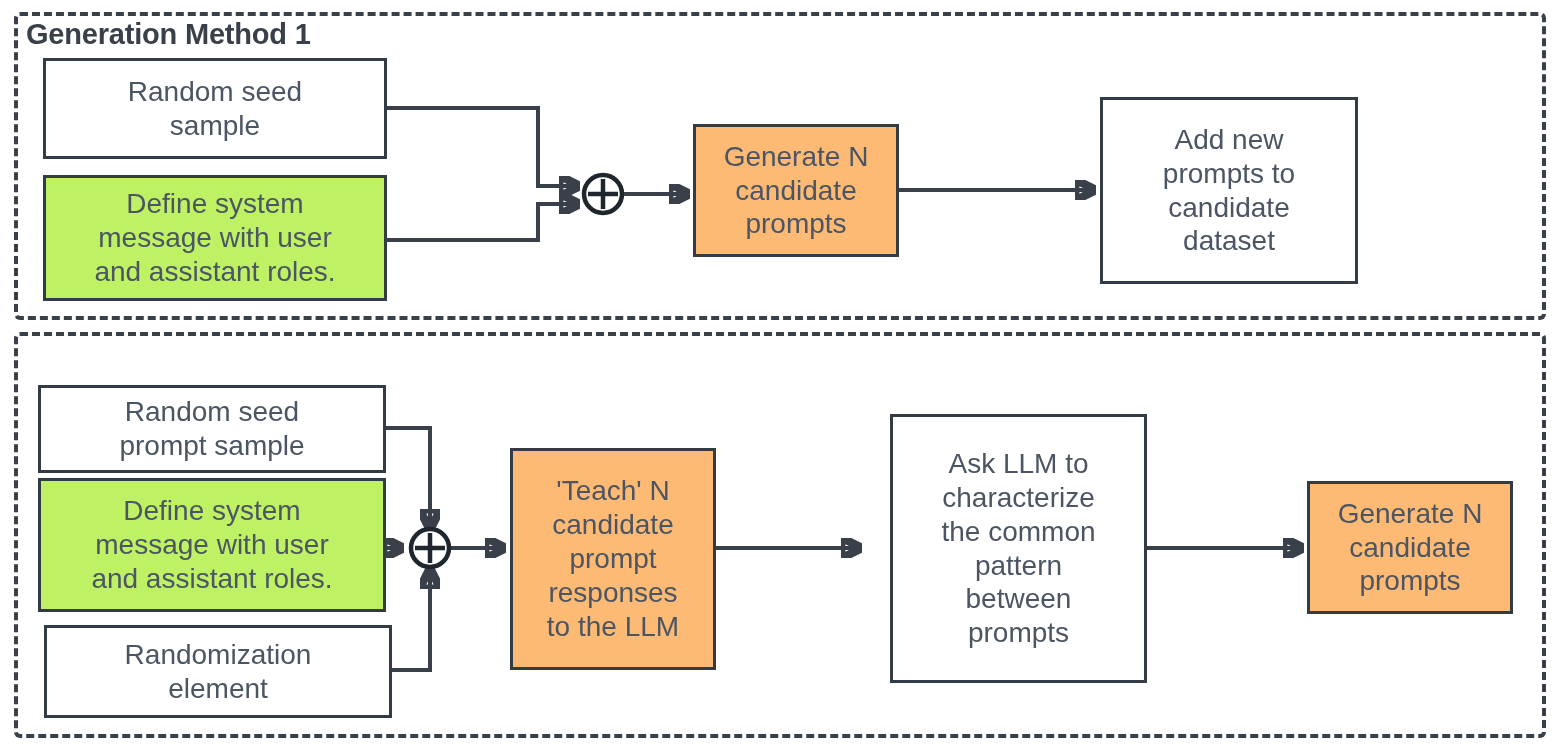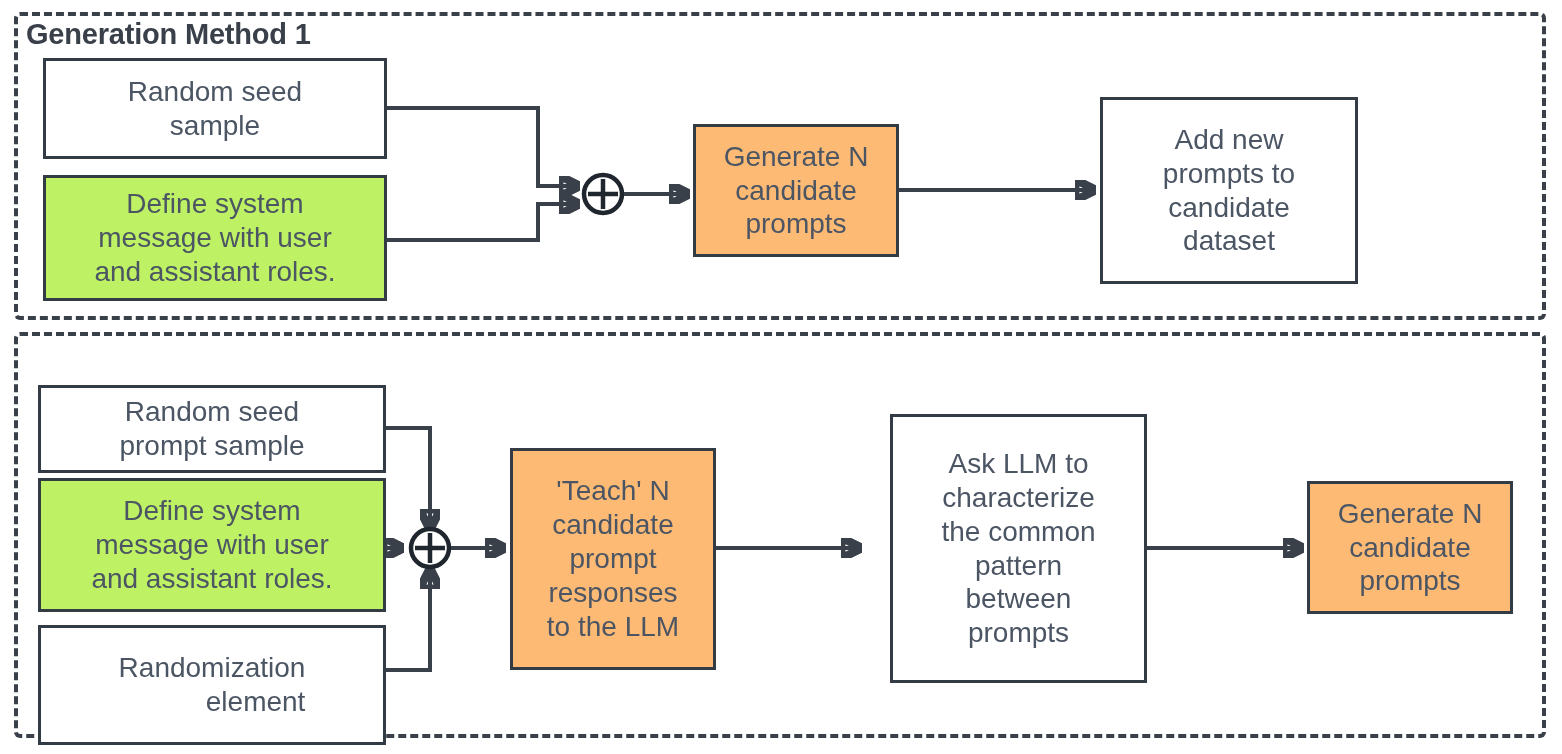--- a/index.html
+++ b/index.html
@@ -137,21 +137,21 @@
 candidate
 dataset</div>
 
   <div class="node fill-white" style="left:38px; top:385px; width:348px; height:88px;">Random seed
 prompt sample</div>
 
   <div class="node fill-lav" style="left:38px; top:478px; width:348px; height:134px;">Define system
 message with user
 and assistant roles.</div>
 
-  <div class="node fill-white" style="left:38px; top:625px; width:348px; height:120px;text-align:right;">Randomization
+  <div class="node fill-white" style="left:44px; top:625px; width:348px; height:93px;">Randomization
 element</div>
 
   <div class="node fill-green" style="left:510px; top:448px; width:206px; height:222px;">'Teach' N
 candidate
 prompt
 responses
 to the LLM</div>
 
   <div class="node fill-white" style="left:866px; top:414px; width:257px; height:269px;margin-left:24px;">Ask LLM to
 characterize

